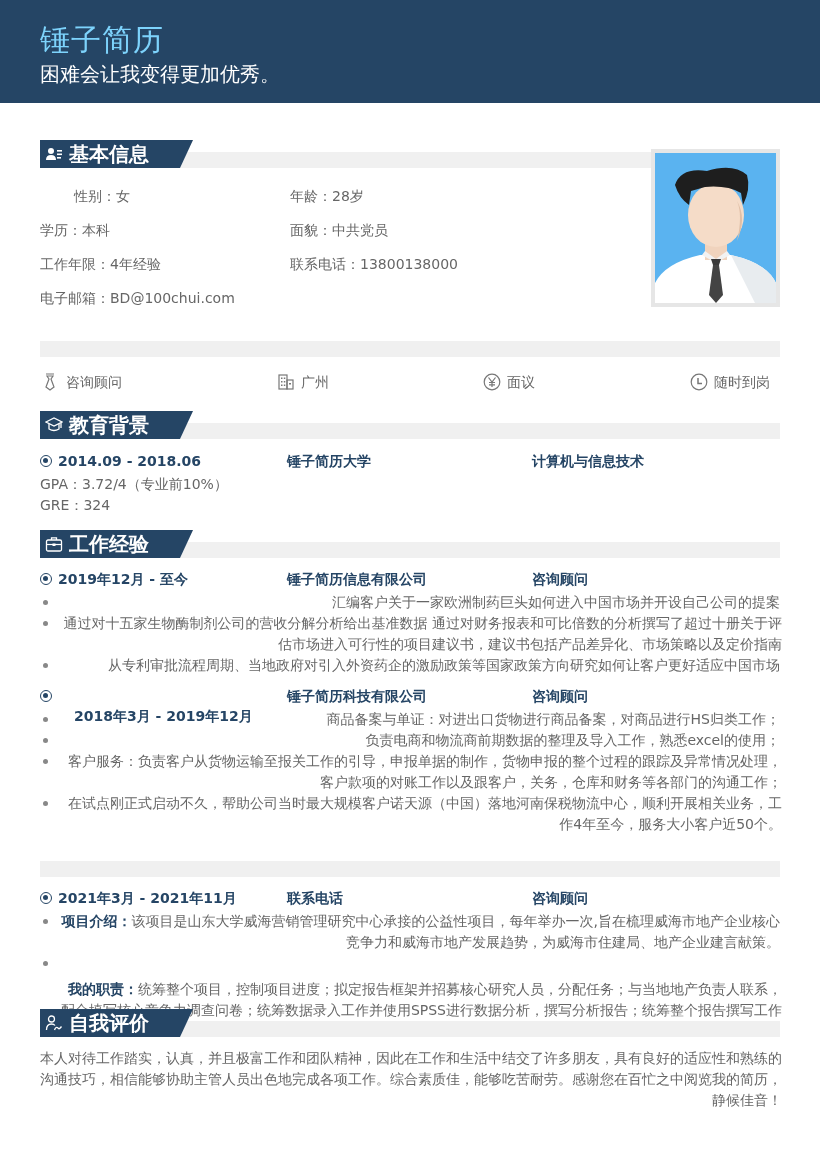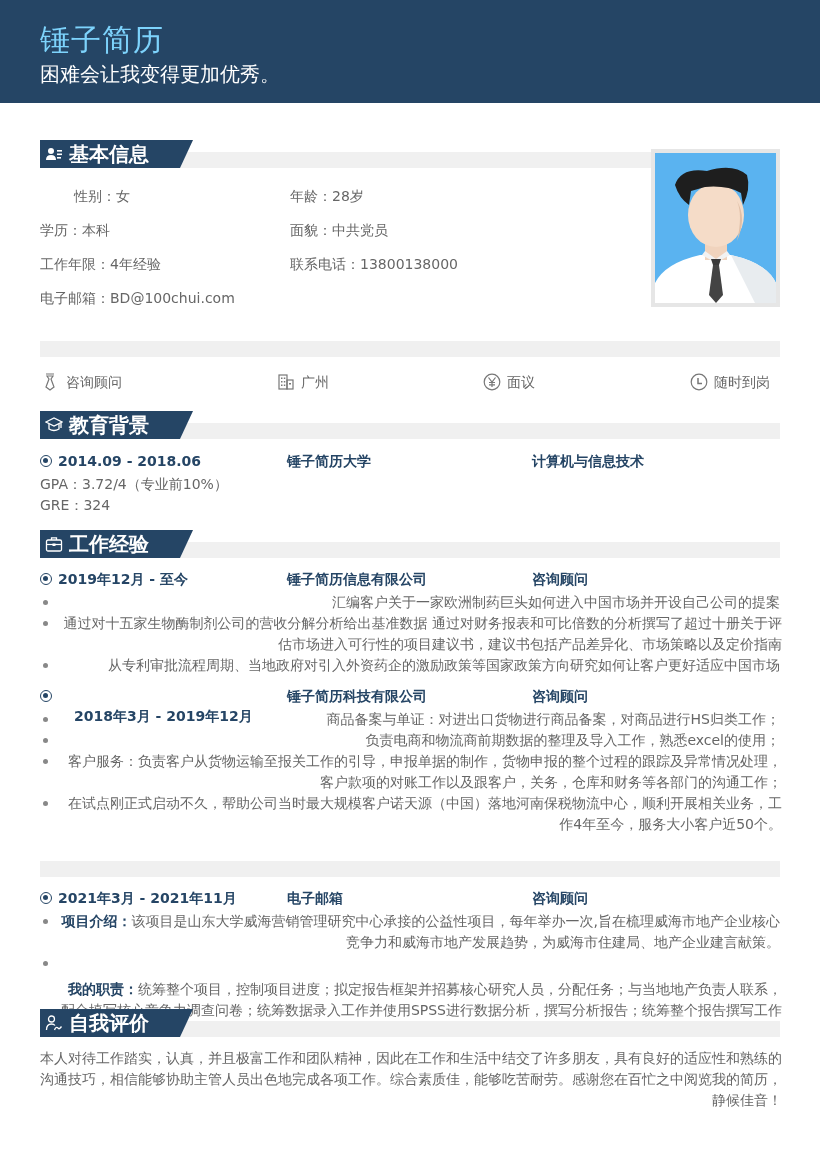--- a/index.html
+++ b/index.html
@@ -170,21 +170,21 @@
 <div class="bullet" style="left:43px; top:759px;"></div>
 <div class="para" style="left:60px; top:751px; width:722px;">客户服务：负责客户从货物运输至报关工作的引导，申报单据的制作，货物申报的整个过程的跟踪及异常情况处理，客户款项的对账工作以及跟客户，关务，仓库和财务等各部门的沟通工作；</div>
 <div class="bullet" style="left:43px; top:801px;"></div>
 <div class="para" style="left:60px; top:793px; width:722px;">在试点刚正式启动不久，帮助公司当时最大规模客户诺天源（中国）落地河南保税物流中心，顺利开展相关业务，工作4年至今，服务大小客户近50个。</div>
 
 <div class="section-head" style="top:849px;">
   <div class="bar"></div>
 </div>
 <div class="dot" style="left:40px; top:892px;"></div>
 <div class="bold" style="left:58px; top:888px;">2021年3月 - 2021年11月</div>
-<div class="bold" style="left:287px; top:888px;">电子邮箱</div>
+<div class="bold" style="left:287px; top:888px;">联系电话</div>
 <div class="bold" style="left:532px; top:888px;">咨询顾问</div>
 
 <div class="bullet" style="left:43px; top:919px;"></div>
 <div class="para" style="left:60px; top:911px; width:720px;"><b>项目介绍：</b><span>该项目是山东大学威海营销管理研究中心承接的公益性项目，每年举办一次,旨在梳理威海市地产企业核心竞争力和威海市地产发展趋势，为威海市住建局、地产企业建言献策。</span></div>
 <div class="bullet" style="left:43px; top:961px;"></div>
 <div class="para" style="left:60px; top:979px; width:722px;"><b>我的职责：</b><span>统筹整个项目，控制项目进度；拟定报告框架并招募核心研究人员，分配任务；与当地地产负责人联系，配合填写核心竞争力调查问卷；统筹数据录入工作并使用SPSS进行数据分析，撰写分析报告；统筹整个报告撰写工作</span></div>
 
 <div class="section-head" style="top:1009px;">
   <div class="bar"></div>
   <div class="tag">

